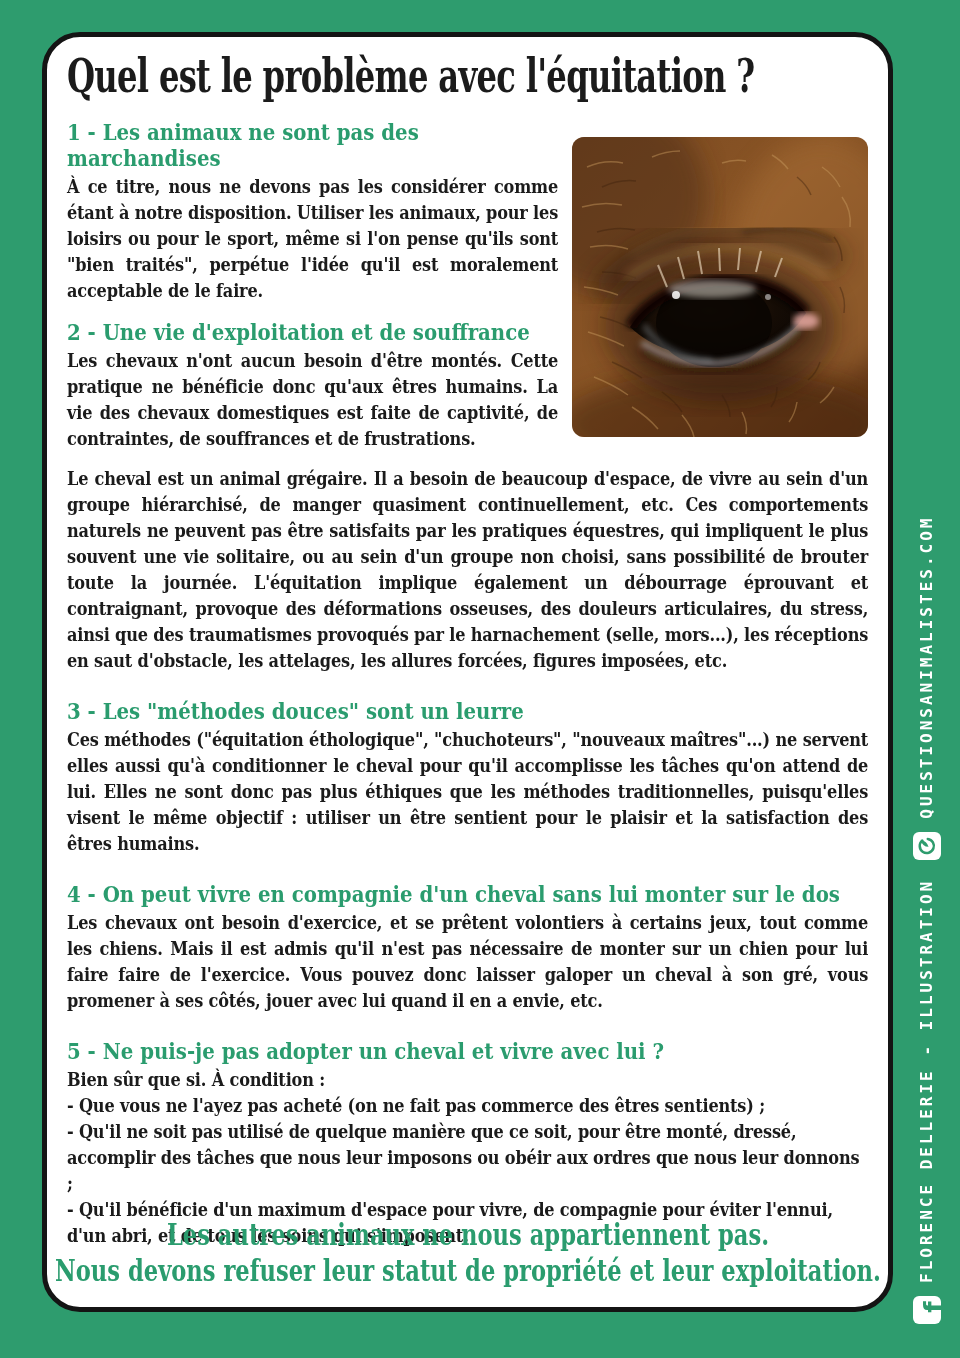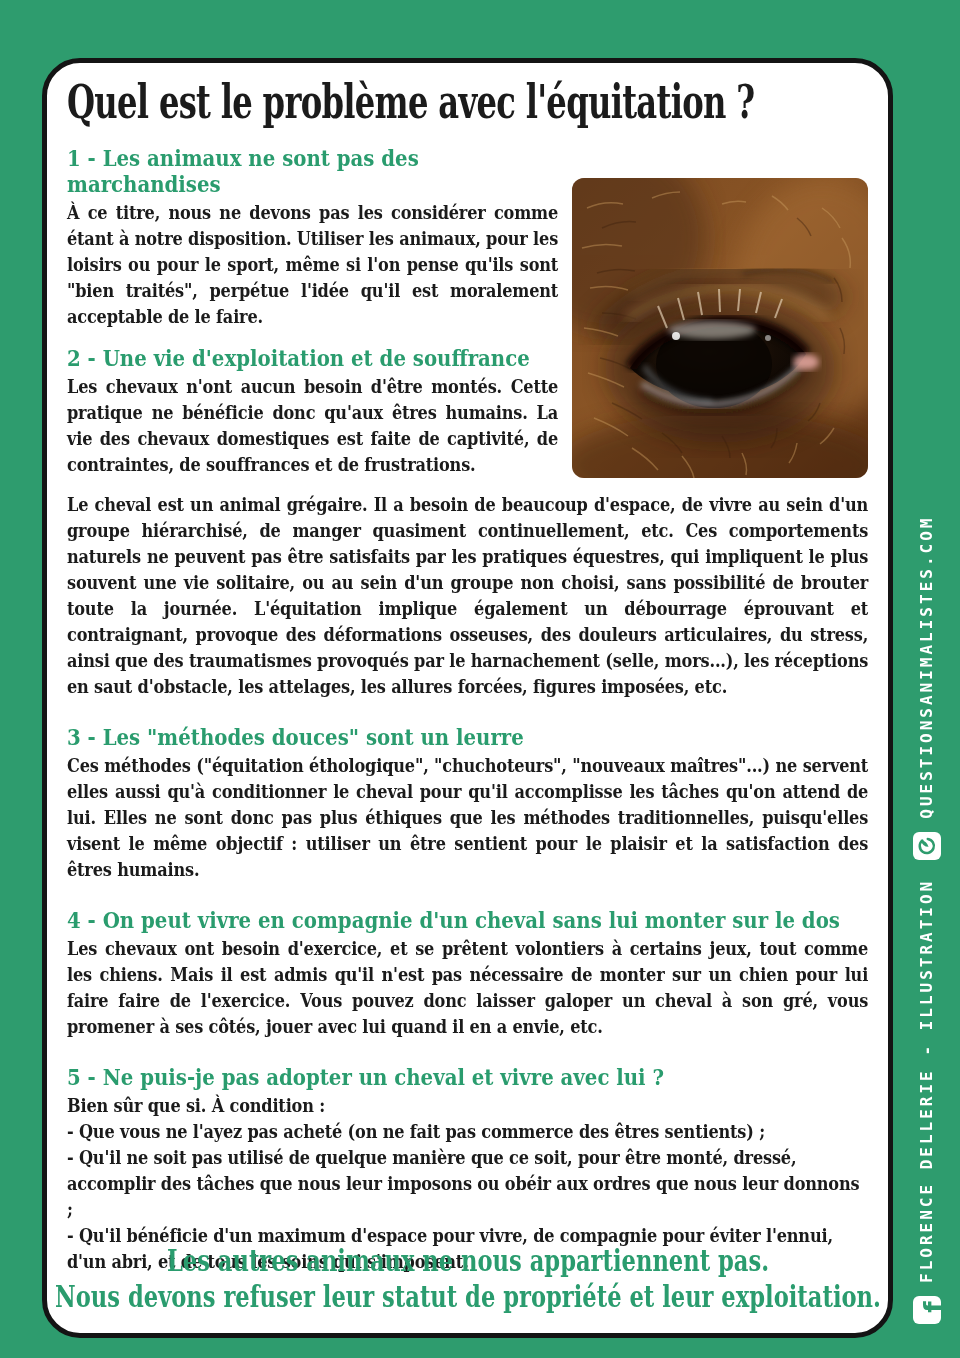--- a/index.html
+++ b/index.html
@@ -5,21 +5,21 @@
   html,body{margin:0;padding:0;}
   .poster{
     position:relative;
     width:960px;height:1358px;
     background:#2E9C6E;
     overflow:hidden;
     font-family:"DejaVu Serif", serif;
   }
   .card{
     position:absolute;
-    left:42px;top:58px;
+    left:42px;top:32px;
     width:851px;height:1280px;
     box-sizing:border-box;
     background:#FFFFFF;
     border:5px solid #141414;
     border-radius:38px;
     padding:6px 20px 110px 20px;
     overflow:hidden;
   }
   .title{
     margin:6px 0 14px 0;
@@ -36,21 +36,21 @@
     transform:scaleX(0.897);
     transform-origin:0 0;
   }
   h2{
     font-size:22px;
     line-height:26px;
     color:#2A9C6E;
     margin:24px 0 3px 0;
     font-weight:bold;
   }
-  .two-col{display:flex;gap:14px;align-items:flex-end;}
+  .two-col{display:flex;gap:14px;align-items:center;}
   .col-text{flex:1;min-width:0;}
   .col-text h2{margin:2px 0 3px 0;}
   .col-text h2.second{margin-top:15px;}
   p.body{
     margin:0;
     font-size:18px;
     line-height:26px;
     color:#1B1B1B;
     font-weight:bold;
     text-align:justify;

